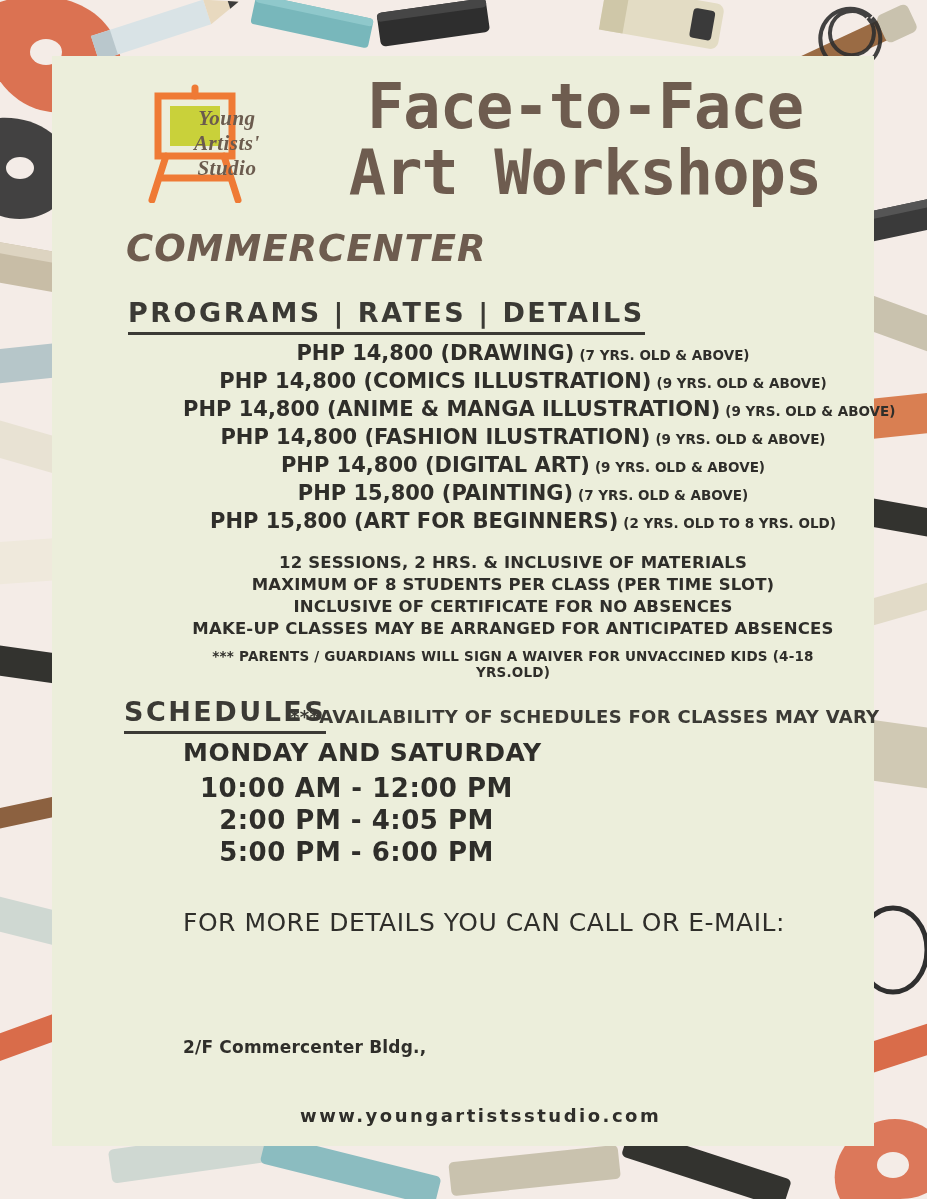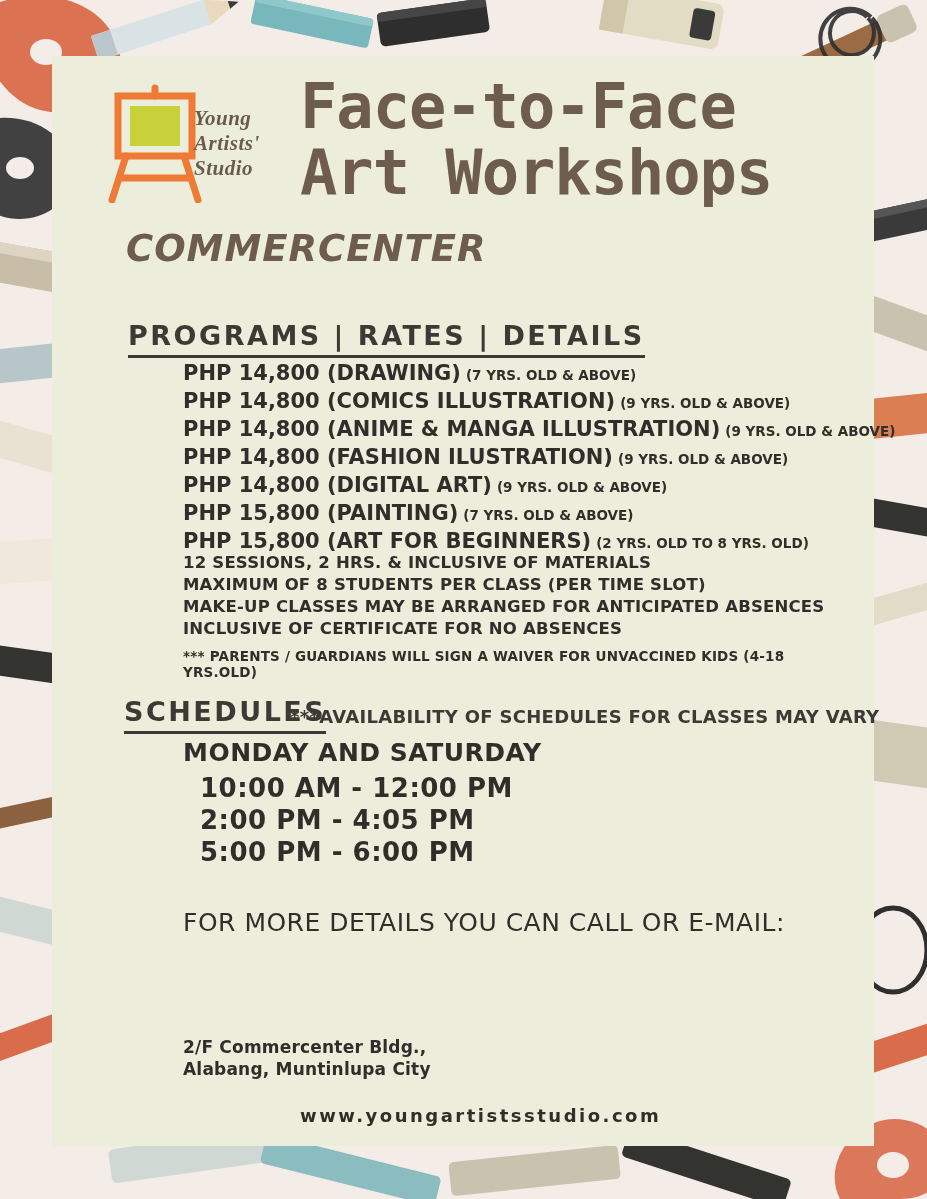--- a/index.html
+++ b/index.html
@@ -7,20 +7,21 @@
     padding: 0;
     background: #ffffff;
   }
   #poster {
     position: relative;
     width: 927px;
     height: 1199px;
     overflow: hidden;
     font-family: "Liberation Sans", sans-serif;
     background: #eab308;
+    text-align: center;
   }
 
   
   .bg {
     position: absolute;
     inset: 0;
     overflow: hidden;
   }
   .bg svg { position: absolute; inset: 0; }
 
@@ -85,39 +86,39 @@
   .section-head {
     position: absolute;
     color: #3b3a35;
     font-family: "DejaVu Sans", sans-serif;
     font-weight: bold;
     font-size: 27px;
     letter-spacing: 2.5px;
     border-bottom: 3px solid #3b3a35;
     padding-bottom: 4px;
   }
-  #programs-head { left: 128px; top: 297px; margin-top: 23px; }
+  #programs-head { left: 128px; top: 297px; }
   #schedules-head { left: 124px; top: 696px; }
 
   .sched-note {
     position: absolute;
     left: 290px;
     top: 706px;
     color: #3b3a35;
     font-family: "DejaVu Sans", sans-serif;
     font-weight: bold;
     font-size: 18px;
     letter-spacing: 0.3px;
   }
 
   
   .prices {
     position: absolute;
     left: 183px;
-    top: 360px;
+    top: 340px;
     width: 680px;
   }
   .price-row {
     line-height: 26px;
     white-space: nowrap;
     margin-bottom: 0px;
   }
   .price-main {
     color: #2f2e2a;
     font-family: "DejaVu Sans", sans-serif;
@@ -411,36 +412,35 @@
       <span class="price-main">PHP 15,800 (PAINTING)</span><span class="price-age">(7 YRS. OLD &amp; ABOVE)</span>
     </div>
     <div class="price-row">
       <span class="price-main">PHP 15,800 (ART FOR BEGINNERS)</span><span class="price-age">(2 YRS. OLD TO 8 YRS. OLD)</span>
     </div>
   </div>
 
   <div class="notes">
     <div class="note-line">12 SESSIONS, 2 HRS. &amp; INCLUSIVE OF MATERIALS</div>
     <div class="note-line">MAXIMUM OF 8 STUDENTS PER CLASS (PER TIME SLOT)</div>
+    <div class="note-line">INCLUSIVE OF CERTIFICATE FOR NO ABSENCES</div>
     <div class="note-line">MAKE-UP CLASSES MAY BE ARRANGED FOR ANTICIPATED ABSENCES</div>
-    <div class="note-line">INCLUSIVE OF CERTIFICATE FOR NO ABSENCES</div>
     <div class="note-small">*** PARENTS / GUARDIANS WILL SIGN A WAIVER FOR UNVACCINED KIDS (4-18 YRS.OLD)</div>
   </div>
 
   <div class="section-head" id="schedules-head">SCHEDULES</div>
   <div class="sched-note">***AVAILABILITY OF SCHEDULES FOR CLASSES MAY VARY</div>
 
   <div class="sched-days">MONDAY AND SATURDAY</div>
   <div class="sched-times">
     <div class="sched-time">10:00 AM - 12:00 PM</div>
     <div class="sched-time">2:00 PM - 4:05 PM</div>
     <div class="sched-time">5:00 PM - 6:00 PM</div>
   </div>
 
   <div class="contact-head">FOR MORE DETAILS YOU CAN CALL OR E-MAIL:</div>
 
   <div class="address">
     <div class="address-line">2/F Commercenter Bldg.,</div>
-    <div class="address-line">Alabang, Muntinlupa City</div>
   </div>
 
   <div class="website">www.youngartistsstudio.com</div>
 </div>
 
 </body></html>

